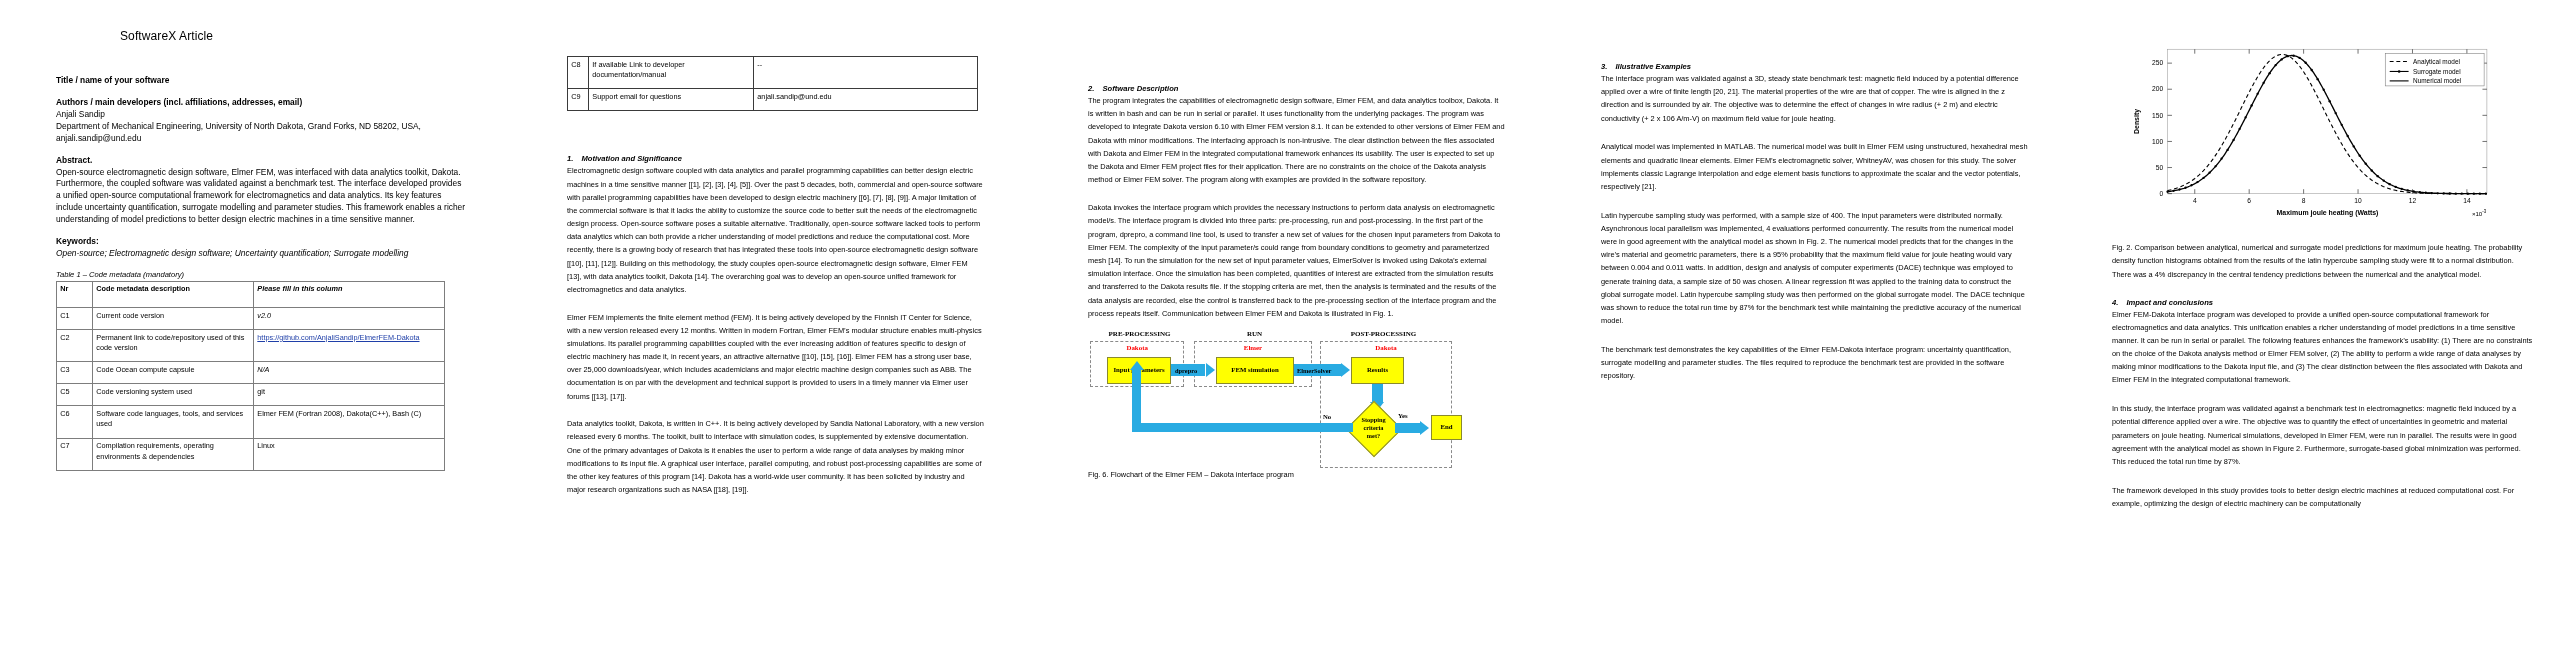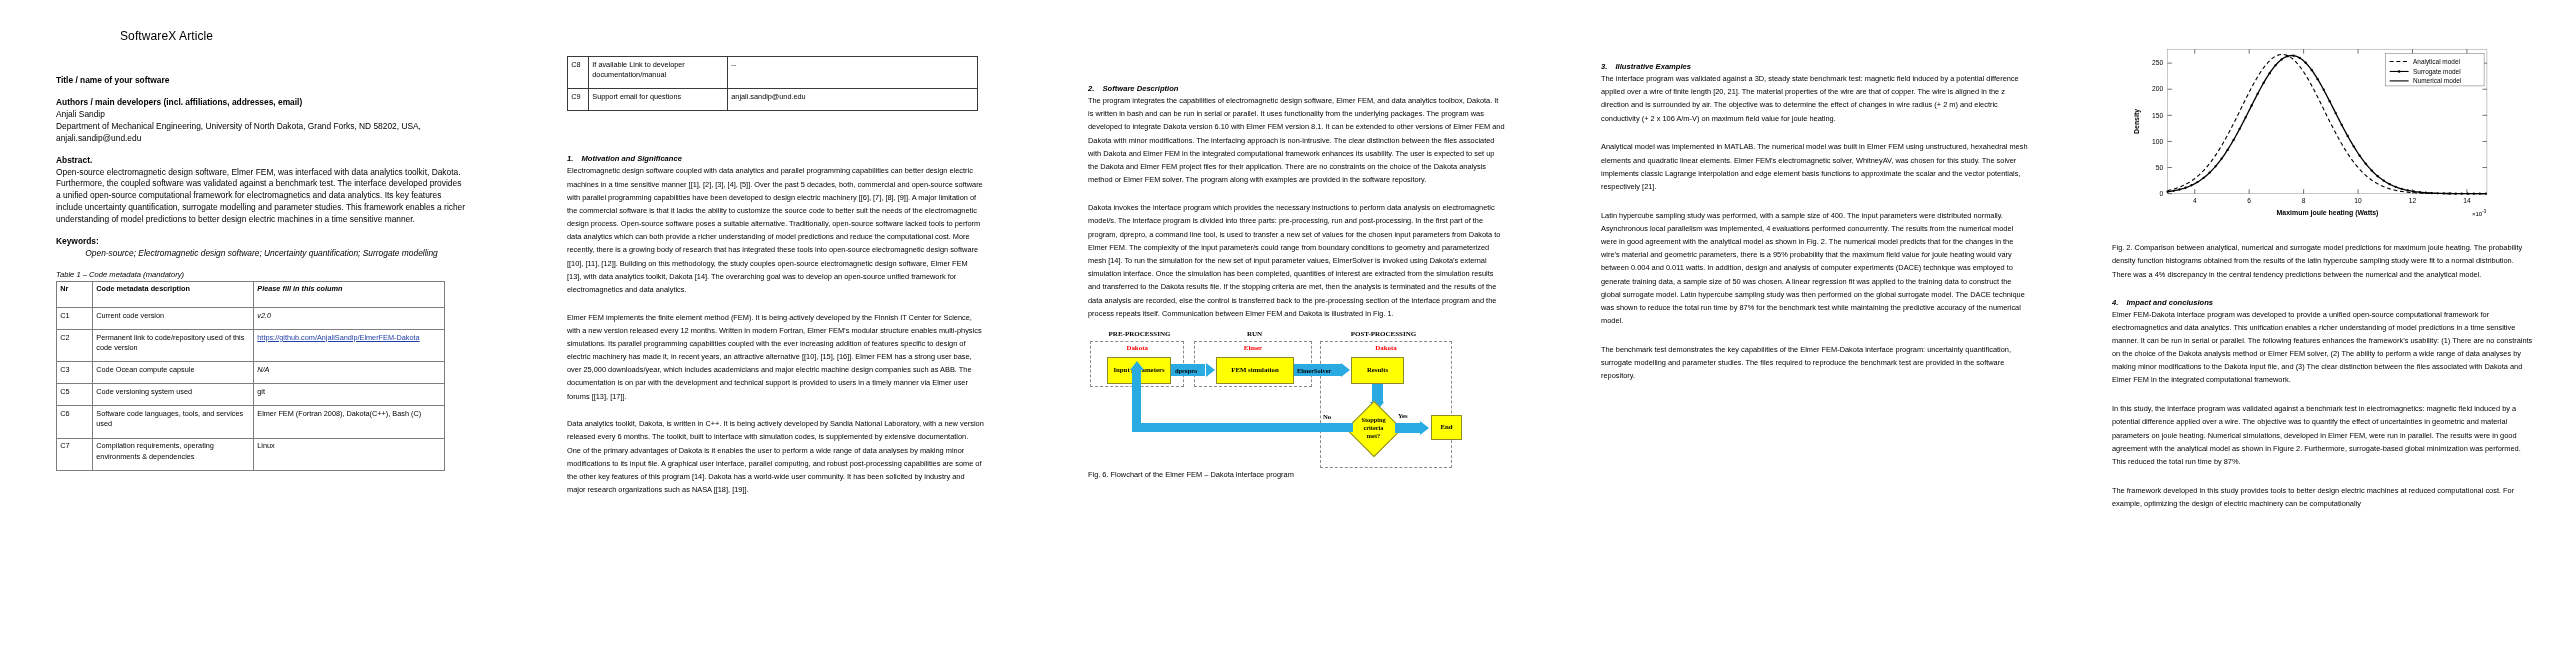--- a/index.html
+++ b/index.html
@@ -21,21 +21,21 @@
   .col4 { left: 1601px; width: 428px; }
   .col5 { left: 2112px; width: 428px; }
 
   
   .hdr-article {
     font-size: 12px; letter-spacing: 0.1px;
     margin: 29px 0 10px 64px; font-weight: 400;
   }
   .lbl      { font-weight: bold; font-size: 8.4px; line-height: 1.42; }
   .txt      { font-size: 8.4px; line-height: 1.42; }
-  .ital     { font-style: italic; font-size: 8.4px; line-height: 1.42; text-align: center; }
+  .ital     { font-style: italic; font-size: 8.4px; line-height: 1.42; }
   .gap      { height: 10px; }
 
   .body-p {
     font-size: 7.4px; line-height: 1.78;
     text-align: left; margin: 0;
   }
   .sec-head {
     font-size: 7.6px; font-weight: bold; font-style: italic;
     margin: 0 0 1.1px 0;
   }
@@ -65,21 +65,21 @@
   
   table.meta2 {
     border-collapse: collapse; width: 411px;
     font-size: 7.3px; table-layout: fixed;
   }
   table.meta2 td {
     border: 0.6px solid #3a3a3a; vertical-align: top;
     padding: 2.8px 3.3px 7.8px 3.3px; line-height: 1.42;
   }
   table.meta2 .c-nr { width: 21px; }
-  table.meta2 .c-desc { width: 139px; }
+  table.meta2 .c-desc { width: 165px; }
 
   
   .fig1 { position: relative; width: 414px; height: 138px; margin-top: 10px; }
   .fig1-cap { font-size: 7.4px; margin-top: 2.2px; }
   .phase-lbl {
     position: absolute; font-family:"Liberation Serif", serif;
     font-weight: bold; font-size: 7px; text-align: center;
   }
   .dash-box {
     position: absolute; border: 0.6px dashed #8a8a8a;

